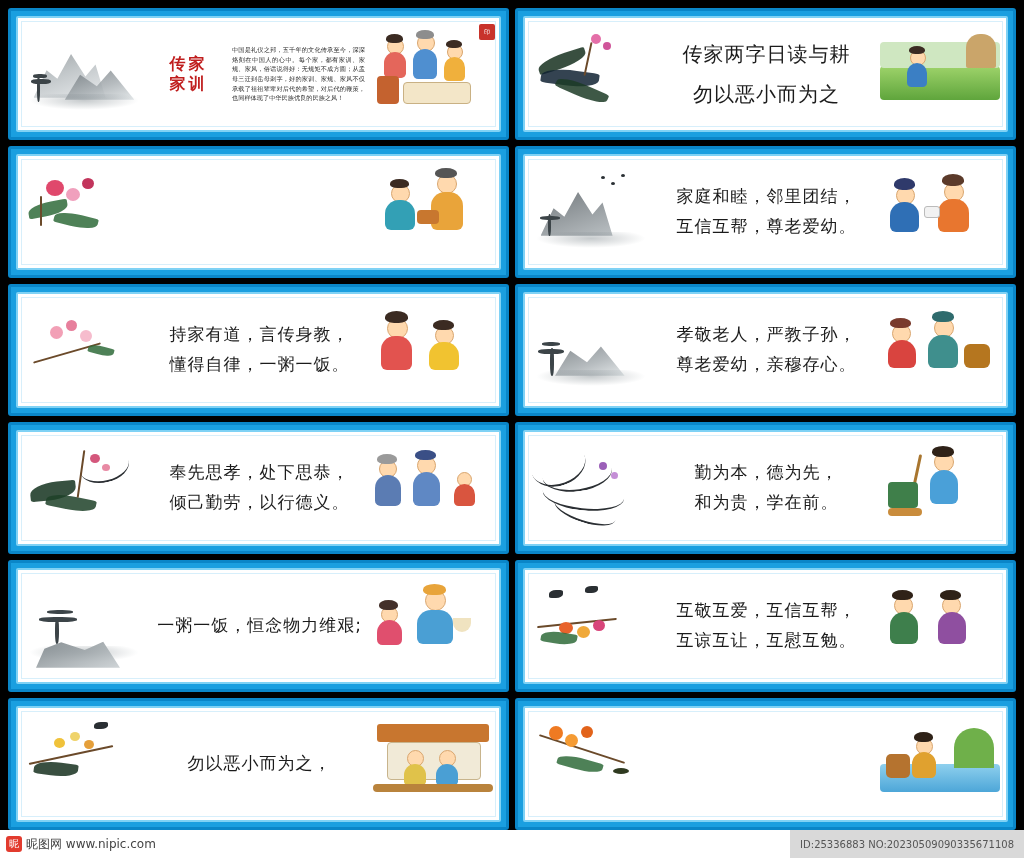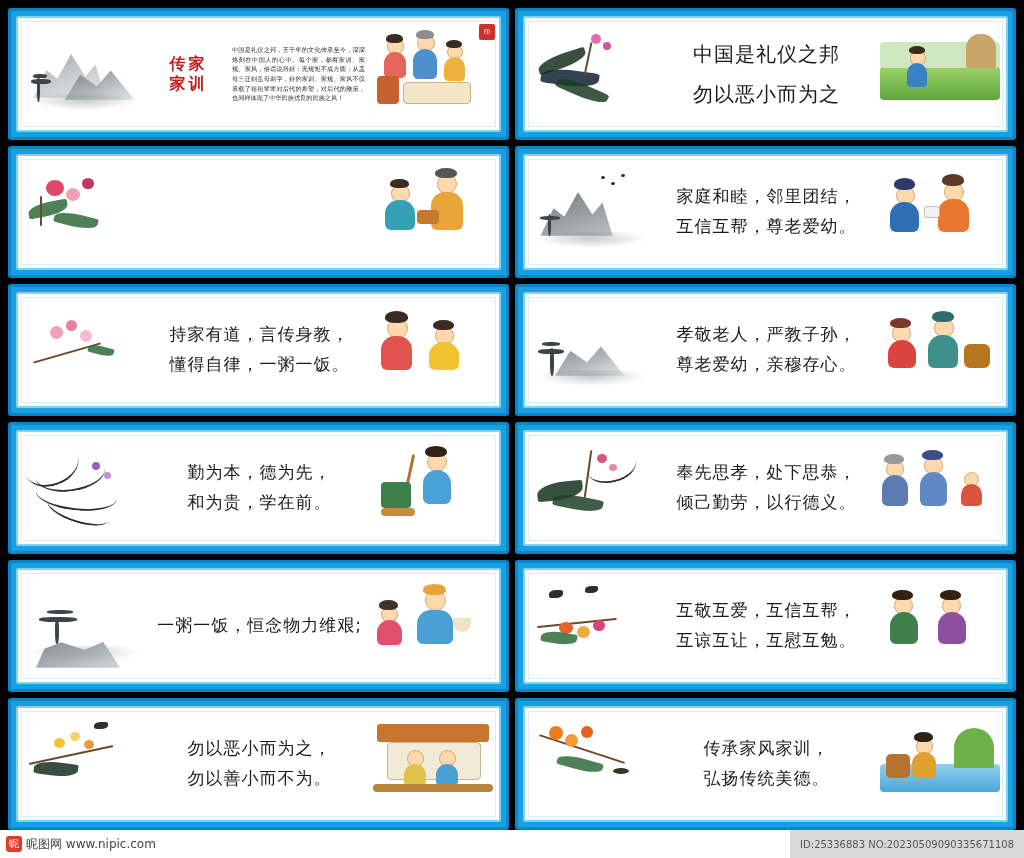--- a/index.html
+++ b/index.html
@@ -251,21 +251,21 @@
         <div class="flowers">
           <div class="leaf" style="left:6px;top:30px;width:50px;height:14px;transform:rotate(-18deg);background:#16301f;"></div>
           <div class="leaf" style="left:10px;top:46px;width:58px;height:16px;transform:rotate(8deg);background:#123; "></div>
           <div class="leaf" style="left:24px;top:60px;width:54px;height:13px;transform:rotate(24deg);background:#1c3b26;"></div>
           <div class="bl" style="left:60px;top:10px;width:10px;height:10px;background:#e46fa8;"></div>
           <div class="bl" style="left:72px;top:18px;width:8px;height:8px;background:#d0559a;"></div>
           <div class="branch" style="left:56px;top:18px;width:2px;height:34px;transform:rotate(12deg);"></div>
         </div>
       </div>
       <div class="verse big-verse">
-        <div class="line">中国是礼仪之邦</div>
+        <div class="line">传家两字日读与耕</div>
         <div class="line">勿以恶小而为之</div>
       </div>
       <div class="art right">
         <div class="cartoon">
           <div class="prop" style="left:0;top:42px;width:120px;height:34px;background:linear-gradient(#9ed36a,#5fa53c);"></div>
           <div class="prop" style="left:0;top:18px;width:120px;height:26px;background:#cfe7c1;"></div>
           <div class="prop" style="left:86px;top:10px;width:30px;height:34px;background:#caa56a;border-radius:14px 14px 2px 2px;"></div>
           <div class="head" style="left:30px;top:26px;width:14px;height:14px;"></div>
           <div class="hair" style="left:29px;top:22px;width:16px;height:8px;"></div>
           <div class="body" style="left:27px;top:39px;width:20px;height:24px;background:#3b7fc4;"></div>
@@ -390,51 +390,20 @@
           <div class="body" style="left:48px;top:35px;width:30px;height:33px;background:#3f8f8d;"></div>
           <div class="prop" style="left:84px;top:44px;width:26px;height:24px;background:#b5761f;border-radius:6px;"></div>
         </div>
       </div>
     </div>
   </div>
 
   <div class="panel">
     <div class="panel-inner">
       <div class="art left">
-        <div class="orchid">
-          <div class="s" style="left:14px;top:22px;width:70px;height:34px;transform:rotate(-8deg);"></div>
-          <div class="s" style="left:10px;top:36px;width:82px;height:30px;transform:rotate(6deg);"></div>
-          <div class="s" style="left:20px;top:50px;width:64px;height:22px;transform:rotate(18deg);"></div>
-          <div class="s" style="left:8px;top:14px;width:56px;height:40px;transform:rotate(-20deg);"></div>
-        </div>
-        <div class="flowers">
-          <div class="bl" style="left:68px;top:24px;width:8px;height:8px;background:#9b5fb8;"></div>
-          <div class="bl" style="left:80px;top:34px;width:7px;height:7px;background:#c48fd6;"></div>
-        </div>
-      </div>
-      <div class="verse">
-        <div class="line">勤为本，德为先，</div>
-        <div class="line">和为贵，学在前。</div>
-      </div>
-      <div class="art right">
-        <div class="cartoon">
-          <div class="head" style="left:54px;top:14px;width:18px;height:18px;"></div>
-          <div class="hair" style="left:52px;top:8px;width:22px;height:11px;background:#2f2218;"></div>
-          <div class="body" style="left:50px;top:32px;width:28px;height:34px;background:#4aa0d8;"></div>
-          <div class="prop" style="left:34px;top:16px;width:3px;height:50px;background:#a9762f;transform:rotate(12deg);"></div>
-          <div class="prop" style="left:8px;top:44px;width:30px;height:26px;background:#3f7f4a;"></div>
-          <div class="prop" style="left:8px;top:70px;width:34px;height:8px;background:#c98c3c;border-radius:4px;"></div>
-        </div>
-      </div>
-    </div>
-  </div>
-
-  <div class="panel">
-    <div class="panel-inner">
-      <div class="art left">
         <div class="flowers">
           <div class="leaf" style="left:6px;top:44px;width:46px;height:18px;background:#14321f;transform:rotate(-6deg);"></div>
           <div class="leaf" style="left:22px;top:58px;width:50px;height:14px;background:#1d4128;transform:rotate(12deg);"></div>
           <div class="branch" style="left:56px;top:12px;width:2px;height:48px;transform:rotate(8deg);"></div>
           <div class="bl" style="left:66px;top:16px;width:10px;height:9px;background:#d4577c;"></div>
           <div class="bl" style="left:78px;top:26px;width:8px;height:7px;background:#e88aa4;"></div>
         </div>
         <div class="orchid">
           <div class="s" style="left:60px;top:18px;width:50px;height:30px;transform:rotate(-14deg);"></div>
         </div>
@@ -454,20 +423,51 @@
           <div class="head" style="left:84px;top:34px;width:13px;height:13px;"></div>
           <div class="body" style="left:81px;top:46px;width:21px;height:22px;background:#d9553f;"></div>
         </div>
       </div>
     </div>
   </div>
 
   <div class="panel">
     <div class="panel-inner">
       <div class="art left">
+        <div class="orchid">
+          <div class="s" style="left:14px;top:22px;width:70px;height:34px;transform:rotate(-8deg);"></div>
+          <div class="s" style="left:10px;top:36px;width:82px;height:30px;transform:rotate(6deg);"></div>
+          <div class="s" style="left:20px;top:50px;width:64px;height:22px;transform:rotate(18deg);"></div>
+          <div class="s" style="left:8px;top:14px;width:56px;height:40px;transform:rotate(-20deg);"></div>
+        </div>
+        <div class="flowers">
+          <div class="bl" style="left:68px;top:24px;width:8px;height:8px;background:#9b5fb8;"></div>
+          <div class="bl" style="left:80px;top:34px;width:7px;height:7px;background:#c48fd6;"></div>
+        </div>
+      </div>
+      <div class="verse">
+        <div class="line">勤为本，德为先，</div>
+        <div class="line">和为贵，学在前。</div>
+      </div>
+      <div class="art right">
+        <div class="cartoon">
+          <div class="head" style="left:54px;top:14px;width:18px;height:18px;"></div>
+          <div class="hair" style="left:52px;top:8px;width:22px;height:11px;background:#2f2218;"></div>
+          <div class="body" style="left:50px;top:32px;width:28px;height:34px;background:#4aa0d8;"></div>
+          <div class="prop" style="left:34px;top:16px;width:3px;height:50px;background:#a9762f;transform:rotate(12deg);"></div>
+          <div class="prop" style="left:8px;top:44px;width:30px;height:26px;background:#3f7f4a;"></div>
+          <div class="prop" style="left:8px;top:70px;width:34px;height:8px;background:#c98c3c;border-radius:4px;"></div>
+        </div>
+      </div>
+    </div>
+  </div>
+
+  <div class="panel">
+    <div class="panel-inner">
+      <div class="art left">
         <div class="ink-mtn">
           <div class="wash"></div>
           <div class="pine">
             <i style="left:24px;bottom:10px;width:4px;height:26px;"></i>
             <i style="left:8px;bottom:32px;width:38px;height:5px;"></i>
             <i style="left:16px;bottom:40px;width:26px;height:4px;"></i>
           </div>
           <div class="m1" style="left:10%;bottom:8%;height:32%;width:70%;background:linear-gradient(160deg,#6d767b,#c9cfd2);clip-path:polygon(0% 100%,10% 40%,30% 20%,58% 44%,80% 18%,100% 100%);"></div>
         </div>
       </div>
@@ -525,21 +525,20 @@
           <div class="branch" style="left:4px;top:40px;width:86px;height:2px;transform:rotate(-12deg);"></div>
           <div class="bl" style="left:30px;top:24px;width:11px;height:10px;background:#f0c23a;"></div>
           <div class="bl" style="left:46px;top:18px;width:10px;height:9px;background:#efd36a;"></div>
           <div class="bl" style="left:60px;top:26px;width:10px;height:9px;background:#e59f3a;"></div>
           <div class="leaf" style="left:10px;top:48px;width:44px;height:14px;background:#16301f;transform:rotate(8deg);"></div>
           <div class="bl" style="left:70px;top:8px;width:14px;height:7px;background:#2a2f33;border-radius:50% 20% 50% 20%;"></div>
         </div>
       </div>
       <div class="verse">
         <div class="line">勿以恶小而为之，</div>
-        <div class="line">勿以善小而不为。</div>
       </div>
       <div class="art right">
         <div class="cartoon">
           <div class="prop" style="left:4px;top:10px;width:112px;height:18px;background:#c8762f;border-radius:3px;"></div>
           <div class="prop" style="left:14px;top:28px;width:92px;height:36px;background:#f1ead7;border:1px solid #c8b48c;"></div>
           <div class="head" style="left:34px;top:36px;width:15px;height:15px;"></div>
           <div class="body" style="left:31px;top:50px;width:22px;height:22px;background:#e0c24a;"></div>
           <div class="head" style="left:66px;top:36px;width:15px;height:15px;"></div>
           <div class="body" style="left:63px;top:50px;width:22px;height:22px;background:#4a9fd4;"></div>
           <div class="prop" style="left:0;top:70px;width:120px;height:8px;background:#b9833c;"></div>
@@ -553,24 +552,20 @@
       <div class="art left">
         <div class="flowers">
           <div class="branch" style="left:6px;top:34px;width:90px;height:2px;transform:rotate(18deg);"></div>
           <div class="bl" style="left:18px;top:12px;width:14px;height:14px;background:#ef7a22;"></div>
           <div class="bl" style="left:34px;top:20px;width:13px;height:13px;background:#f59b33;"></div>
           <div class="bl" style="left:50px;top:12px;width:12px;height:12px;background:#e2631a;"></div>
           <div class="leaf" style="left:26px;top:44px;width:46px;height:12px;transform:rotate(16deg);"></div>
           <div class="bl" style="left:82px;top:54px;width:16px;height:6px;background:#2f3a20;border-radius:50%;"></div>
         </div>
       </div>
-      <div class="verse">
-        <div class="line">传承家风家训，</div>
-        <div class="line">弘扬传统美德。</div>
-      </div>
       <div class="art right">
         <div class="cartoon">
           <div class="prop" style="left:0;top:50px;width:120px;height:28px;background:linear-gradient(#8fd0ee,#4da6d8);"></div>
           <div class="prop" style="left:74px;top:14px;width:40px;height:40px;background:#6fb04a;border-radius:50% 50% 0 0;"></div>
           <div class="head" style="left:36px;top:24px;width:15px;height:15px;"></div>
           <div class="hair" style="left:34px;top:18px;width:19px;height:10px;background:#2f2218;"></div>
           <div class="body" style="left:32px;top:38px;width:24px;height:26px;background:#e0a12f;"></div>
           <div class="prop" style="left:6px;top:40px;width:24px;height:24px;background:#b5732f;border-radius:5px;"></div>
         </div>
       </div>

